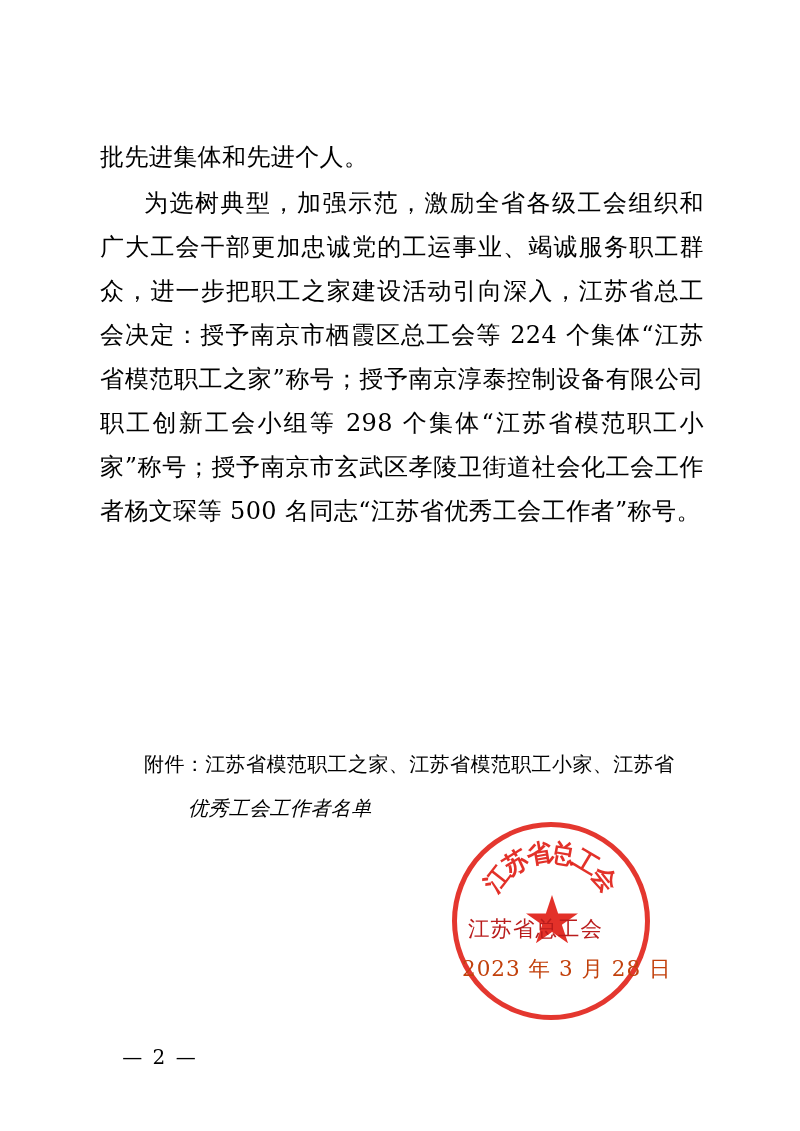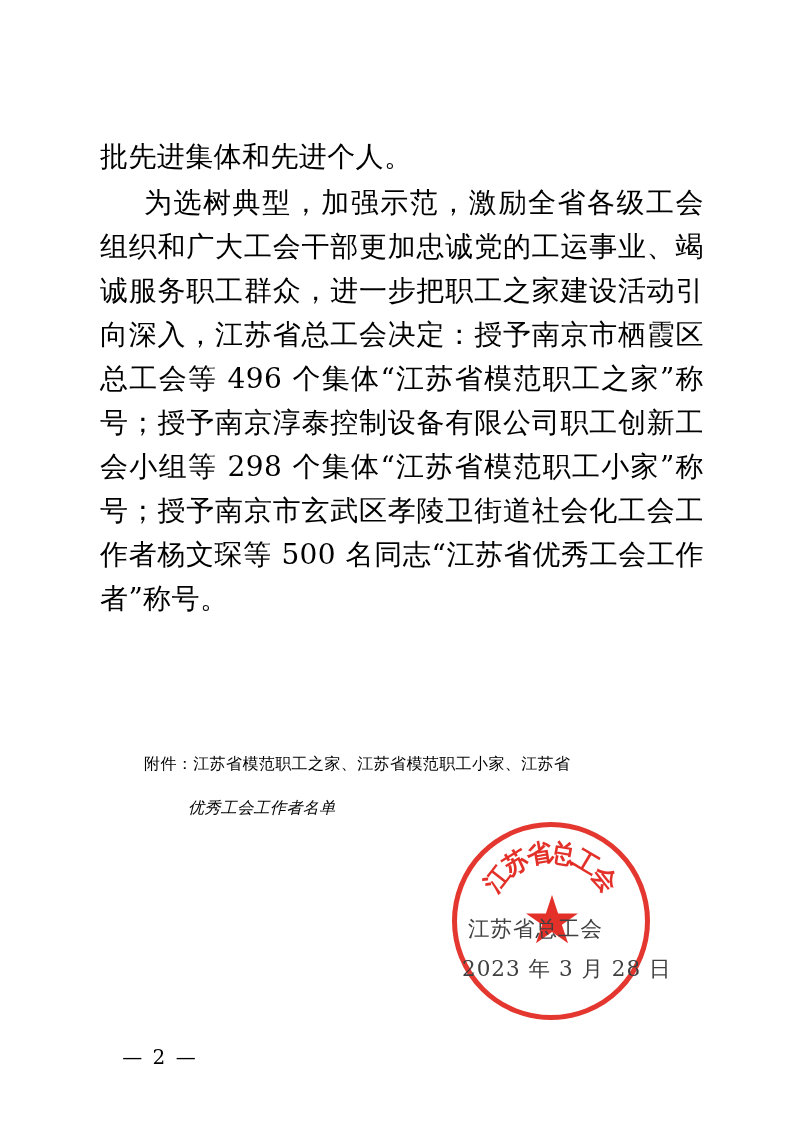--- a/index.html
+++ b/index.html
@@ -23,36 +23,36 @@
     background: #fff;
   }
   .body-area {
     position: absolute;
     left: 100px;
     top: 135px;
     width: 604px;
   }
   p.para {
     margin: 0 0 2px 0;
-    font-size: 28px;
+    font-size: 24px;
     line-height: 44px;
     text-align: justify;
     text-justify: inter-ideograph;
     letter-spacing: 0.4px;
     font-family: "DejaVu Serif", "Liberation Serif", serif;
   }
   p.indent {
     text-indent: 44px;
   }
   .attachment {
     position: absolute;
     left: 100px;
     top: 742px;
     width: 604px;
-    font-size: 16px;
+    font-size: 20px;
     line-height: 44px;
     letter-spacing: 0.4px;
   }
   .attachment .line1 { text-indent: 44px; }
   .attachment .line2 { text-indent: 88px; font-style: italic; }
 
   
   .seal-wrap {
     position: absolute;
     left: 452px;
@@ -102,30 +102,30 @@
     text-align: center;
     opacity: 0.9;
   }
   .signature {
     position: absolute;
     left: 468px;
     top: 912px;
     font-size: 21.5px;
     line-height: 34px;
     letter-spacing: 1px;
-    color: #404040;
+    color: #b91c1c;
   }
   .sign-date {
     position: absolute;
     left: 462px;
     top: 952px;
     font-size: 21.5px;
     line-height: 34px;
     letter-spacing: 1px;
-    color: #404040;
+    color: #c2410c;
   }
   .page-number {
     position: absolute;
     left: 0;
     top: 1045px;
     width: 800px;
     text-align: center;
     font-size: 20px;
     letter-spacing: 2px;
     color: #000;
@@ -135,21 +135,21 @@
     margin-left: -480px;
   }
 </style>
 </head>
 <body>
 
 <div class="page">
 
   <div class="body-area">
     <p class="para">批先进集体和先进个人。</p>
-    <p class="para indent">为选树典型，加强示范，激励全省各级工会组织和广大工会干部更加忠诚党的工运事业、竭诚服务职工群众，进一步把职工之家建设活动引向深入，江苏省总工会决定：授予南京市栖霞区总工会等 496 个集体“江苏省模范职工之家”称号；授予南京淳泰控制设备有限公司职工创新工会小组等 298 个集体“江苏省模范职工小家”称号；授予南京市玄武区孝陵卫街道社会化工会工作者杨文琛等 500 名同志“江苏省优秀工会工作者”称号。</p>
+    <p class="para indent">为选树典型，加强示范，激励全省各级工会组织和广大工会干部更加忠诚党的工运事业、竭诚服务职工群众，进一步把职工之家建设活动引向深入，江苏省总工会决定：授予南京市栖霞区总工会等 224 个集体“江苏省模范职工之家”称号；授予南京淳泰控制设备有限公司职工创新工会小组等 298 个集体“江苏省模范职工小家”称号；授予南京市玄武区孝陵卫街道社会化工会工作者杨文琛等 500 名同志“江苏省优秀工会工作者”称号。</p>
   </div>
 
   <div class="attachment">
     <div class="line1">附件：江苏省模范职工之家、江苏省模范职工小家、江苏省</div>
     <div class="line2">优秀工会工作者名单</div>
   </div>
 
   <div class="seal-wrap">
     <div class="seal"></div>
     <div class="seal-star"></div>

